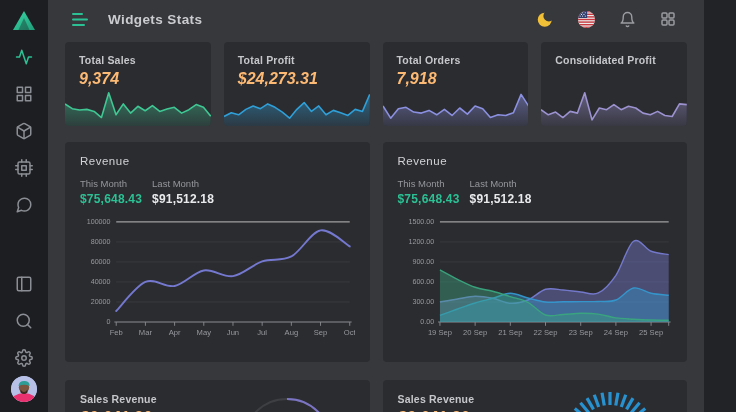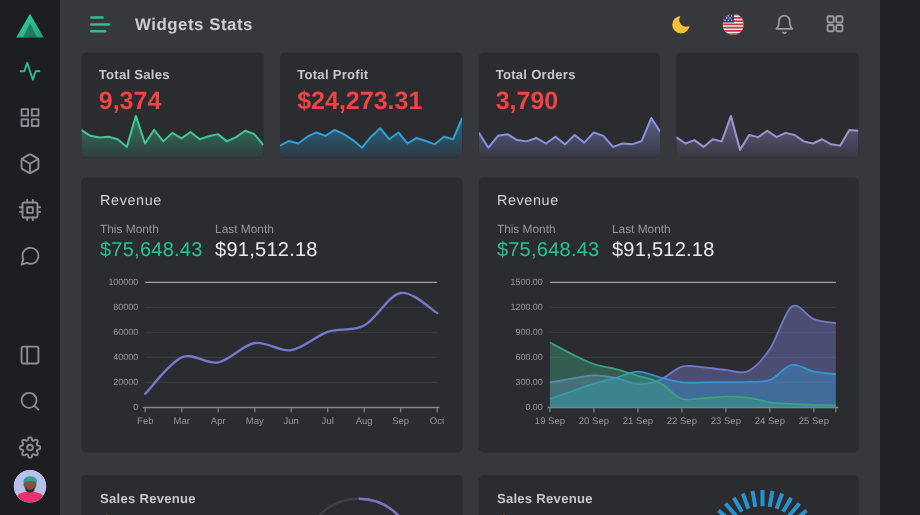--- a/index.html
+++ b/index.html
@@ -21,28 +21,28 @@
   header{height:38px;display:flex;align-items:center;padding:0 28px 0 24px;flex-shrink:0;}
   .hambtn{background:none;border:none;padding:0;cursor:pointer;line-height:0;}
   .page-title{font-size:13.5px;font-weight:700;color:#cbccd0;letter-spacing:.4px;margin:0 0 0 18px;}
   .header-icons{margin-left:auto;display:flex;align-items:center;gap:24px;}
   .icon-btn{background:none;border:none;padding:0;cursor:pointer;line-height:0;display:flex;align-items:center;}
   
   .content{padding:4px 17px 0;}
   .stats-row{display:grid;grid-template-columns:repeat(4,1fr);gap:13px;}
   .stat-card{background:#2b2c30;border-radius:4px;height:84px;position:relative;overflow:hidden;padding:12px 14px;}
   .stat-label{font-size:10.5px;color:#c6c7ca;font-weight:700;letter-spacing:.2px;}
-  .stat-value{font-size:20px;font-weight:700;color:#ef4444;margin-top:4px;}
+  .stat-value{font-size:16px;font-weight:700;color:#fdba74;margin-top:4px;font-style:italic;}
   .stat-spark{position:absolute;left:0;right:0;bottom:0;width:100%;height:38px;display:block;}
   .charts-row{display:grid;grid-template-columns:1fr 1fr;gap:13px;margin-top:16px;}
   .chart-card{background:#2b2c30;border-radius:4px;height:220px;padding:13px 15px;overflow:hidden;}
   .chart-title{font-size:11.5px;font-weight:400;color:#d2d3d6;letter-spacing:.5px;}
   .chart-stats{display:flex;gap:10px;margin-top:11px;}
   .cs-label{font-size:9.5px;color:#95979c;}
-  .cs-value{font-size:16px;font-weight:400;margin-top:3px;letter-spacing:.2px;}
+  .cs-value{font-size:12px;font-weight:700;margin-top:3px;letter-spacing:.2px;}
   .cs-value.green{color:#2bc194;}
   .cs-value.white{color:#e9eaec;}
   .chart-svg{width:100%;height:138px;margin-top:6px;display:block;}
   .chart-svg text{font-family:"Liberation Sans","DejaVu Sans",sans-serif;}
   .bottom-row{display:grid;grid-template-columns:1fr 1fr;gap:13px;margin-top:18px;}
   .bottom-card{background:#2b2c30;border-radius:4px;height:120px;padding:13px 15px;position:relative;overflow:hidden;}
   .gauge-svg{position:absolute;width:110px;height:110px;}
   .gauge-svg.ring{top:8px;right:28px;}
   .gauge-svg.ticks{top:2px;right:22px;}
 </style>
@@ -224,33 +224,34 @@
                   <stop offset="0" stop-color="#2f9fd8" stop-opacity="0.5"></stop>
                   <stop offset="1" stop-color="#2f9fd8" stop-opacity="0.12"></stop>
                 </linearGradient>
               </defs>
               <path d="M0.00,28.50L5.00,24.76L10.00,26.80L15.00,21.36L20.00,17.96L25.00,20.68L30.00,15.92L35.00,19.32L40.00,24.08L45.00,30.20L50.00,21.36L55.00,14.56L60.00,23.40L65.00,17.96L70.00,26.80L75.00,22.38L80.00,24.76L85.00,27.48L90.00,21.36L95.00,23.40L100.00,6.40L100,38 L0,38 Z" fill="url(#spark-total-profit-g)"></path>
               <path d="M0.00,28.50L5.00,24.76L10.00,26.80L15.00,21.36L20.00,17.96L25.00,20.68L30.00,15.92L35.00,19.32L40.00,24.08L45.00,30.20L50.00,21.36L55.00,14.56L60.00,23.40L65.00,17.96L70.00,26.80L75.00,22.38L80.00,24.76L85.00,27.48L90.00,21.36L95.00,23.40L100.00,6.40" fill="none" stroke="#2f9fd8" stroke-width="1.6" vector-effect="non-scaling-stroke" stroke-linejoin="round"></path>
             </svg>
         </div>
         <div class="stat-card">
           <div class="stat-label">Total Orders</div>
-          <div class="stat-value">3,790</div>
+          <div class="stat-value">7,918</div>
           <svg class="stat-spark" viewBox="0 0 100 38" preserveAspectRatio="none">
               <defs>
                 <linearGradient id="spark-total-orders-g" x1="0" y1="0" x2="0" y2="1">
                   <stop offset="0" stop-color="#8b90e0" stop-opacity="0.5"></stop>
                   <stop offset="1" stop-color="#8b90e0" stop-opacity="0.12"></stop>
                 </linearGradient>
               </defs>
               <path d="M0.00,17.96L5.26,30.20L10.53,20.68L15.79,19.32L21.05,24.08L26.32,25.10L31.58,22.38L36.84,26.80L42.11,21.36L47.37,27.48L52.63,20.00L57.89,26.12L63.16,17.96L68.42,20.68L73.68,29.52L78.95,26.80L84.21,27.48L89.47,24.76L94.74,6.40L100.00,18.30L100,38 L0,38 Z" fill="url(#spark-total-orders-g)"></path>
               <path d="M0.00,17.96L5.26,30.20L10.53,20.68L15.79,19.32L21.05,24.08L26.32,25.10L31.58,22.38L36.84,26.80L42.11,21.36L47.37,27.48L52.63,20.00L57.89,26.12L63.16,17.96L68.42,20.68L73.68,29.52L78.95,26.80L84.21,27.48L89.47,24.76L94.74,6.40L100.00,18.30" fill="none" stroke="#8b90e0" stroke-width="1.6" vector-effect="non-scaling-stroke" stroke-linejoin="round"></path>
             </svg>
         </div>
         <div class="stat-card">
+          <div class="stat-label">Consolidated Profit</div>
           <svg class="stat-spark" viewBox="0 0 100 38" preserveAspectRatio="none">
               <defs>
                 <linearGradient id="spark-consolidated-profit-g" x1="0" y1="0" x2="0" y2="1">
                   <stop offset="0" stop-color="#9c92cf" stop-opacity="0.5"></stop>
                   <stop offset="1" stop-color="#9c92cf" stop-opacity="0.12"></stop>
                 </linearGradient>
               </defs>
               <path d="M0.00,21.70L5.00,26.80L10.00,24.08L15.00,29.52L20.00,23.40L25.00,25.10L30.00,4.70L35.00,31.90L40.00,20.00L45.00,21.70L50.00,16.60L55.00,21.70L60.00,18.30L65.00,20.00L70.00,25.10L75.00,26.80L80.00,23.40L85.00,27.48L90.00,28.50L95.00,15.92L100.00,16.60L100,38 L0,38 Z" fill="url(#spark-consolidated-profit-g)"></path>
               <path d="M0.00,21.70L5.00,26.80L10.00,24.08L15.00,29.52L20.00,23.40L25.00,25.10L30.00,4.70L35.00,31.90L40.00,20.00L45.00,21.70L50.00,16.60L55.00,21.70L60.00,18.30L65.00,20.00L70.00,25.10L75.00,26.80L80.00,23.40L85.00,27.48L90.00,28.50L95.00,15.92L100.00,16.60" fill="none" stroke="#9c92cf" stroke-width="1.6" vector-effect="non-scaling-stroke" stroke-linejoin="round"></path>
             </svg>

